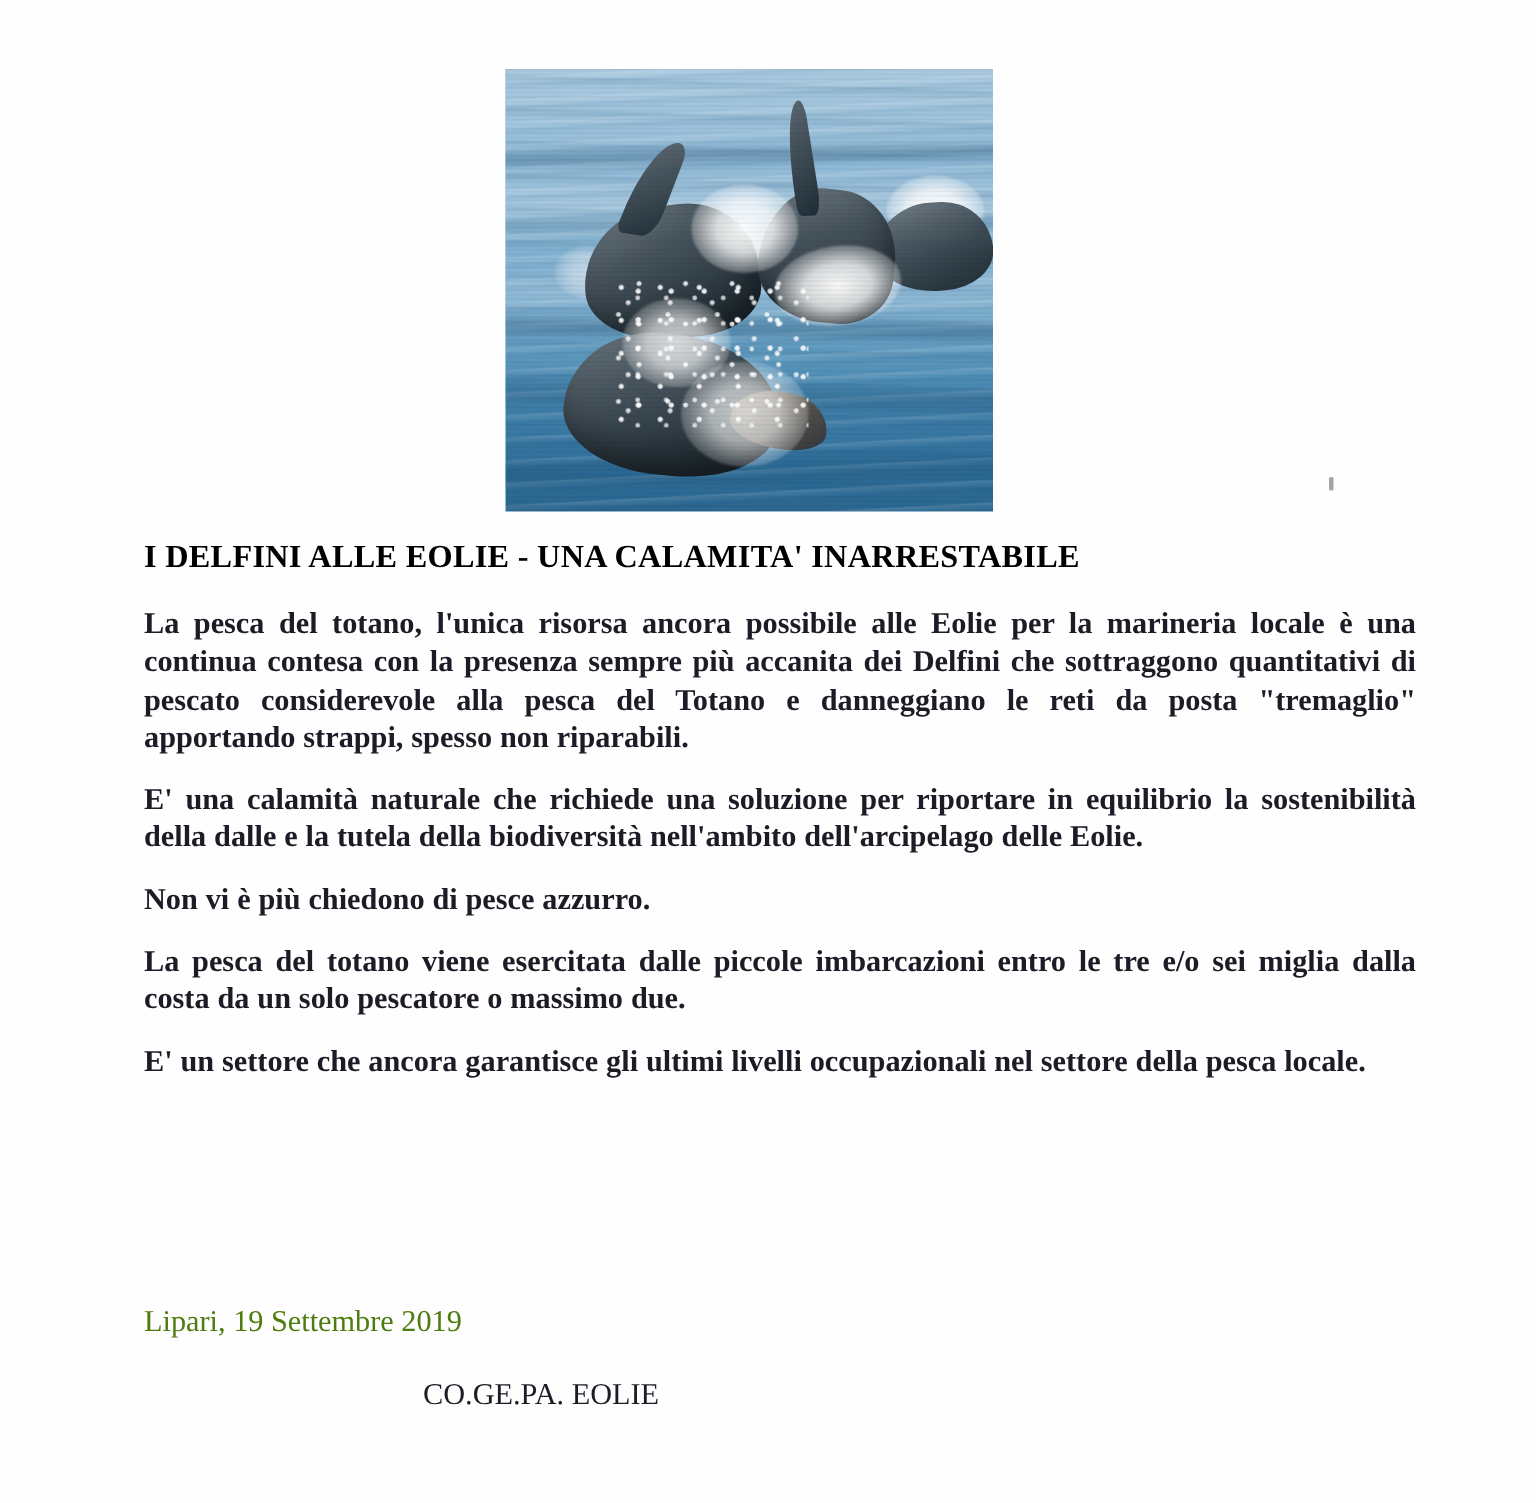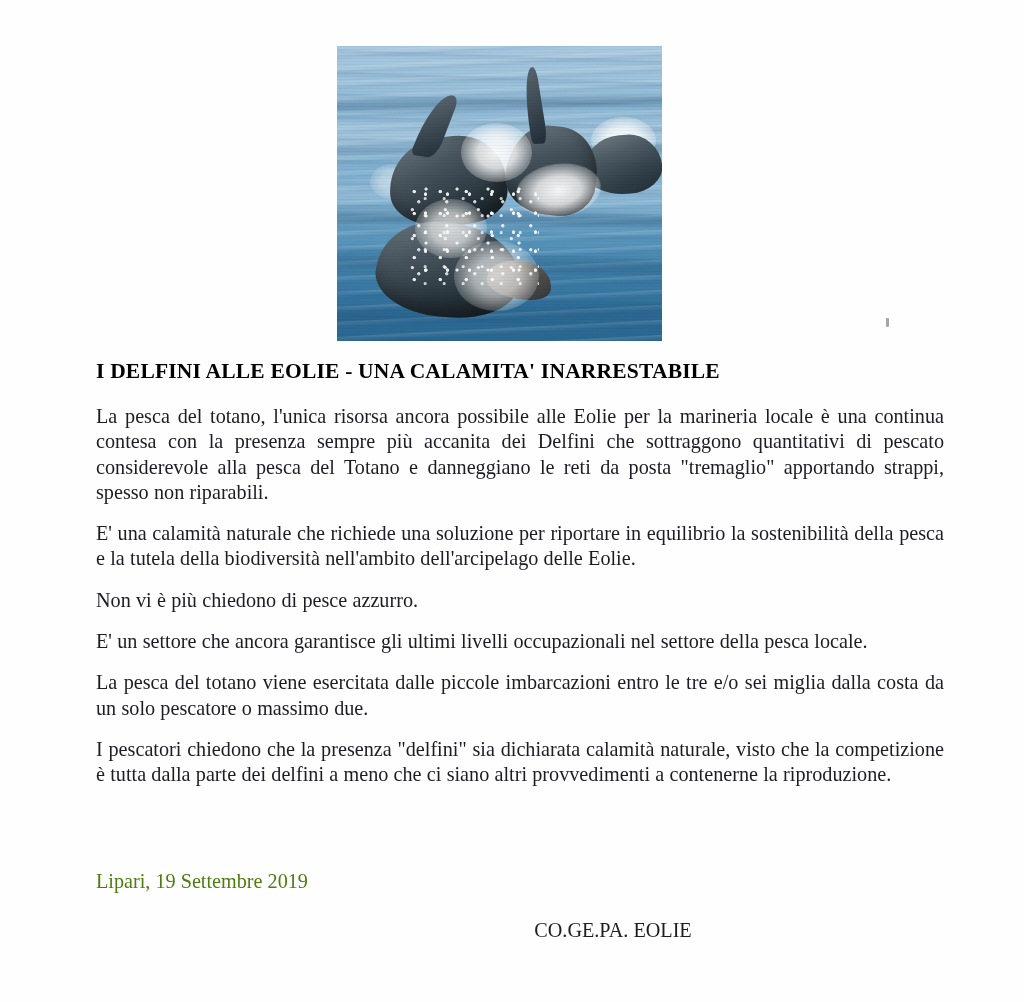--- a/index.html
+++ b/index.html
@@ -212,20 +212,21 @@
     font-size: 21.5px;
     letter-spacing: .2px;
     color: #000000;
   }
 
   .body-block {
     position: absolute;
     left: 96px;
     top: 404px;
     width: 848px;
+    font-weight: bold;
   }
   .para {
     text-align: justify;
     font-size: 20.2px;
     line-height: 25.3px;
     margin: 0 0 16px 0;
     color: #1c1c26;
     word-spacing: .2px;
   }
   .para:last-child { margin-bottom: 0; }
@@ -236,21 +237,21 @@
     top: 869px;
     font-size: 20.2px;
     line-height: 25.3px;
     color: #4d7c0f;
   }
   .signature {
     position: absolute;
     left: 96px;
     top: 918px;
     width: 848px;
-    text-align: center;
+    text-align: left;
     font-size: 20.2px;
     line-height: 25.3px;
     color: #1c1c26;
     padding-left: 186px;
     box-sizing: border-box;
   }
 
   
   .speck {
     position: absolute;
@@ -299,25 +300,24 @@
       <div class="spray"></div>
 
       <div class="photo-grain"></div>
     </div>
   </div>
 
   <div class="doc-title">I DELFINI ALLE EOLIE - UNA CALAMITA' INARRESTABILE</div>
 
   <div class="body-block">
     <p class="para">La pesca del totano, l'unica risorsa ancora possibile alle Eolie per la marineria locale è una continua contesa con la presenza sempre più accanita dei Delfini che sottraggono quantitativi di pescato considerevole  alla pesca del Totano e danneggiano le reti da posta "tremaglio" apportando strappi, spesso non riparabili.</p>
-    <p class="para">E' una calamità naturale che richiede una soluzione per riportare in equilibrio la sostenibilità della pesca e la tutela della biodiversità nell'ambito dell'arcipelago delle Eolie.</p>
+    <p class="para">E' una calamità naturale che richiede una soluzione per riportare in equilibrio la sostenibilità della dalle e la tutela della biodiversità nell'ambito dell'arcipelago delle Eolie.</p>
     <p class="para">Non vi è più chiedono di pesce azzurro.</p>
+    <p class="para">La pesca del totano viene esercitata dalle piccole imbarcazioni entro le tre e/o sei miglia dalla costa da un solo pescatore o massimo due.</p>
     <p class="para">E' un settore che ancora garantisce gli ultimi livelli occupazionali nel settore della pesca locale.</p>
-    <p class="para">La pesca del totano viene esercitata dalle piccole imbarcazioni entro le tre e/o sei miglia dalla costa da un solo pescatore o massimo due.</p>
-    <p class="para">I pescatori chiedono che la presenza "delfini" sia dichiarata calamità naturale, visto che la competizione è tutta dalla parte dei delfini a meno che ci siano altri provvedimenti a contenerne la riproduzione.</p>
   </div>
 
   <div class="date-line">Lipari, 19 Settembre 2019</div>
 
   <div class="signature">CO.GE.PA. EOLIE</div>
 
   <div class="speck"></div>
 
 </div>
 

